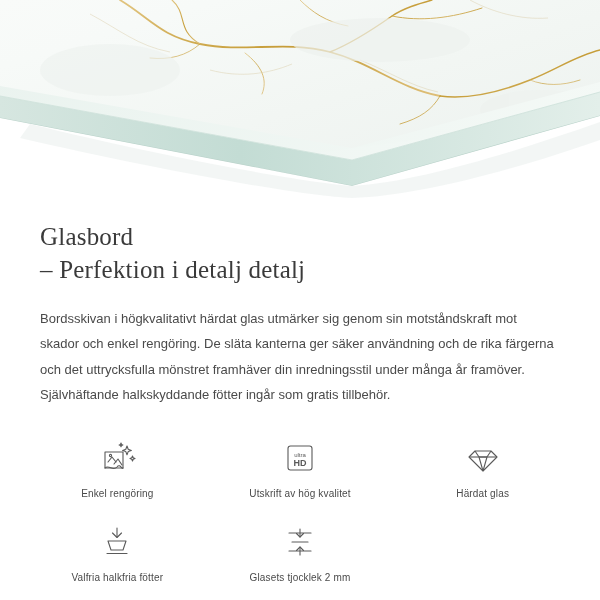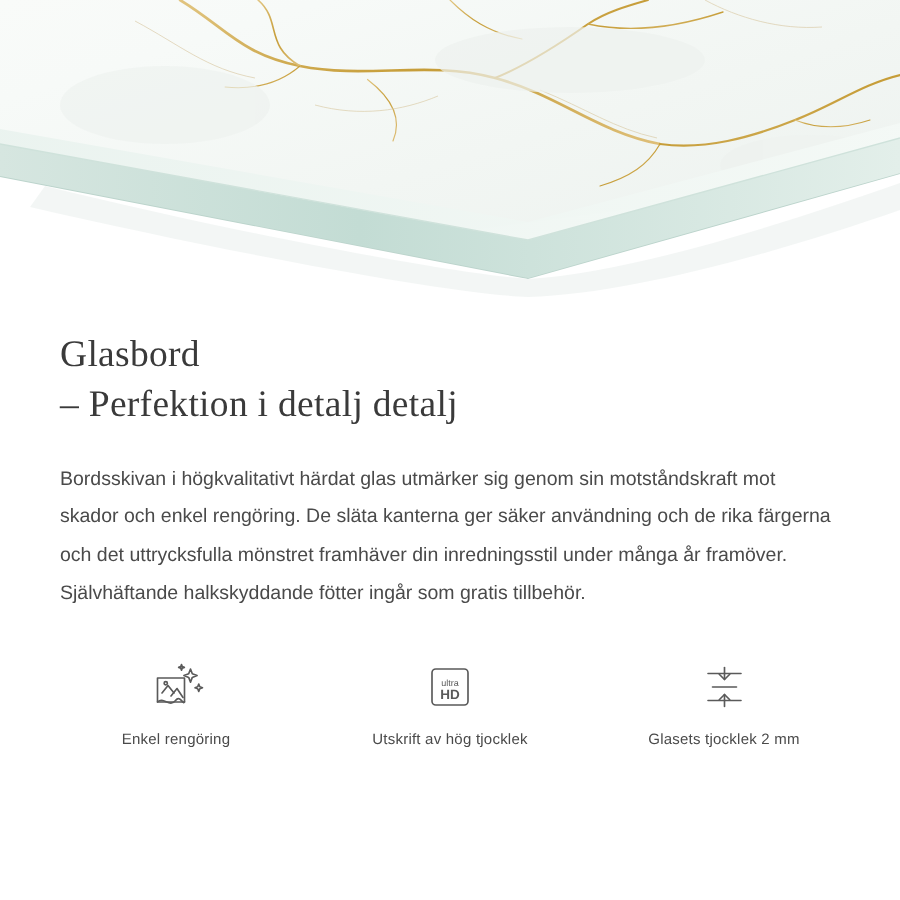--- a/index.html
+++ b/index.html
@@ -191,25 +191,48 @@
     </div>
 
     <div class="feature">
       <div class="feature-icon">
         <svg width="40" height="36" viewBox="0 0 40 36" fill="none" stroke="#5a5a5a" stroke-width="1.1">
           <rect x="8" y="6" width="24" height="24" rx="2.5"></rect>
           <text x="20" y="17" font-family="Liberation Sans, sans-serif" font-size="6" fill="#5a5a5a" stroke="none" text-anchor="middle">ultra</text>
           <text x="20" y="26" font-family="Liberation Sans, sans-serif" font-size="9" font-weight="bold" fill="#5a5a5a" stroke="none" text-anchor="middle">HD</text>
         </svg>
       </div>
-      <div class="feature-label">Utskrift av hög tjocklek</div>
-    </div>
-
-
-
+      <div class="feature-label">Utskrift av hög kvalitet</div>
+    </div>
+
+
+    <div class="feature">
+      <div class="feature-icon">
+        <svg width="40" height="36" viewBox="0 0 40 36" fill="none" stroke="#5a5a5a" stroke-width="1.1" stroke-linejoin="round">
+          <path d="M12 11 L28 11 L34 17 L20 31 L6 17 Z"></path>
+          <path d="M6 17 L34 17"></path>
+          <path d="M12 11 L16 17 L20 31"></path>
+          <path d="M28 11 L24 17 L20 31"></path>
+          <path d="M16 17 L24 17"></path>
+        </svg>
+      </div>
+      <div class="feature-label">Härdat glas</div>
+    </div>
+
+    <div class="feature">
+      <div class="feature-icon">
+        <svg width="40" height="36" viewBox="0 0 40 36" fill="none" stroke="#5a5a5a" stroke-width="1.1" stroke-linecap="round" stroke-linejoin="round">
+          <path d="M20 4 L20 13"></path>
+          <path d="M15.5 9 L20 13.5 L24.5 9"></path>
+          <path d="M11 17 L29 17 L26 26 L14 26 Z"></path>
+          <path d="M10 29.5 L30 29.5"></path>
+        </svg>
+      </div>
+      <div class="feature-label">Valfria halkfria fötter</div>
+    </div>
 
     <div class="feature">
       <div class="feature-icon">
         <svg width="40" height="36" viewBox="0 0 40 36" fill="none" stroke="#5a5a5a" stroke-width="1.1" stroke-linecap="round" stroke-linejoin="round">
           <path d="M9 9 L31 9"></path>
           <path d="M9 27 L31 27"></path>
           <path d="M20 5 L20 13"></path>
           <path d="M16.5 9.5 L20 13 L23.5 9.5"></path>
           <path d="M20 31 L20 23"></path>
           <path d="M16.5 26.5 L20 23 L23.5 26.5"></path>

